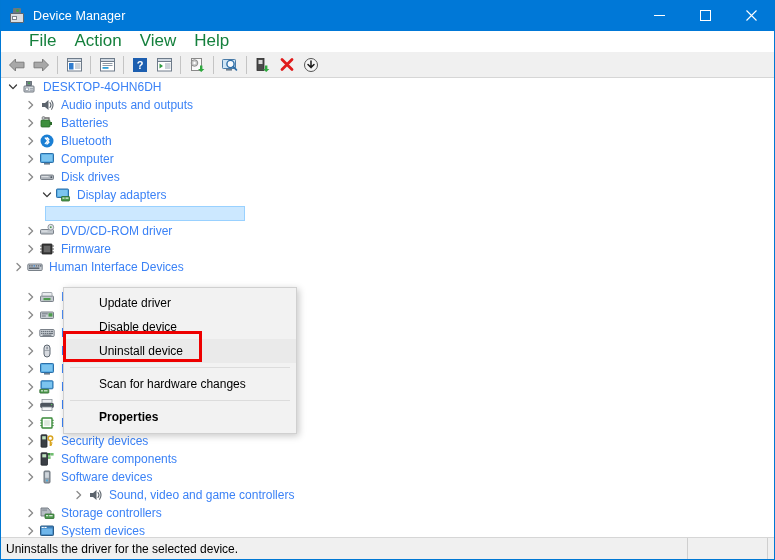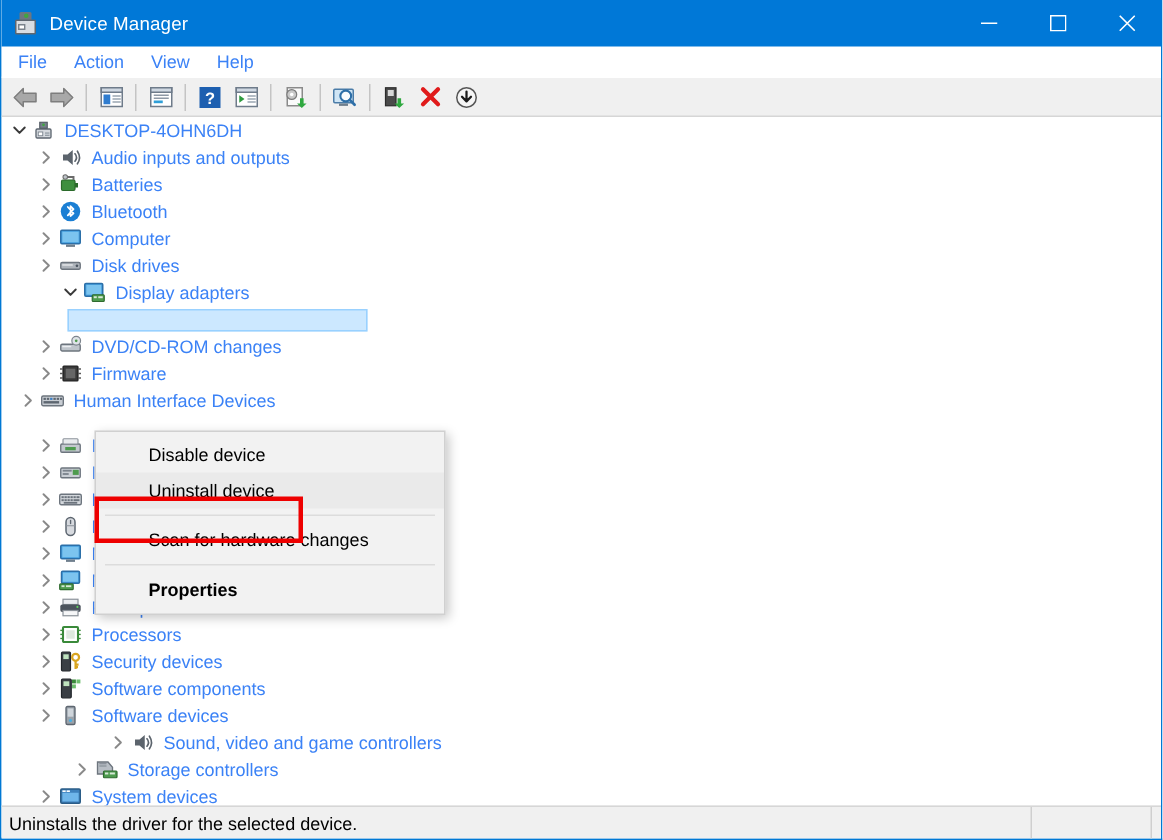--- a/index.html
+++ b/index.html
@@ -75,23 +75,23 @@
     cursor: default;
   }
   .win-btn svg { display: block; }
 
   
   #menubar {
     height: 21px;
     background: #ffffff;
     display: flex;
     align-items: center;
-    padding-left: 2px;
-    font-size: 12px;
-    color: #3b82f6;
+    padding-left: 19px;
+    font-size: 17px;
+    color: #15803d;
     border-bottom: 1px solid #ffffff;
   }
   .menu-item {
     padding: 2px 9px 3px 9px;
     cursor: default;
     white-space: nowrap;
   }
 
   
   #toolbar {
@@ -461,21 +461,21 @@
             <svg width="10" height="10" viewBox="0 0 10 10">
               <path d="M3,1.5 L6.6,5 L3,8.5" stroke="#8a8a8a" stroke-width="1.3" fill="none" stroke-linecap="round" stroke-linejoin="round"></path>
             </svg>
           </span>
           <span class="node-icon"><svg width="16" height="16" viewBox="0 0 16 16">
               <rect x="1.5" y="6.5" width="13" height="4.5" rx="1" fill="#bfc5cb" stroke="#6d757e" stroke-width="0.9"></rect>
               <rect x="2.5" y="7.6" width="6" height="0.9" fill="#eceef1"></rect>
               <circle cx="11.8" cy="4.2" r="2.9" fill="#dfe3e8" stroke="#7d858e" stroke-width="0.8"></circle>
               <circle cx="11.8" cy="4.2" r="0.9" fill="#4e9b4e"></circle>
             </svg></span>
-          <span class="node-label">DVD/CD-ROM changes</span>
+          <span class="node-label">DVD/CD-ROM driver</span>
         </div>
         <div class="tree-row" style="padding-left:22px;">
           <span class="chevron">
             <svg width="10" height="10" viewBox="0 0 10 10">
               <path d="M3,1.5 L6.6,5 L3,8.5" stroke="#8a8a8a" stroke-width="1.3" fill="none" stroke-linecap="round" stroke-linejoin="round"></path>
             </svg>
           </span>
           <span class="node-icon"><svg width="16" height="16" viewBox="0 0 16 16">
               <rect x="3" y="3" width="10" height="10" rx="0.6" fill="#3a3a3a" stroke="#1e1e1e" stroke-width="0.8"></rect>
               <rect x="4.8" y="4.8" width="6.4" height="6.4" fill="#676767"></rect>
@@ -677,21 +677,21 @@
               <path d="M3,1.5 L6.6,5 L3,8.5" stroke="#8a8a8a" stroke-width="1.3" fill="none" stroke-linecap="round" stroke-linejoin="round"></path>
             </svg>
           </span>
           <span class="node-icon"><svg width="16" height="16" viewBox="0 0 16 16">
               <path d="M3,6 L6,6 L9.5,3 L9.5,13 L6,10 L3,10 Z" fill="#5c646d"></path>
               <path d="M11,5.5 Q13,8 11,10.5" stroke="#5c646d" stroke-width="1.1" fill="none" stroke-linecap="round"></path>
               <path d="M12.6,3.8 Q15.4,8 12.6,12.2" stroke="#5c646d" stroke-width="1.1" fill="none" stroke-linecap="round"></path>
             </svg></span>
           <span class="node-label">Sound, video and game controllers</span>
         </div>
-        <div class="tree-row" style="padding-left:22px;margin-left:24px;">
+        <div class="tree-row" style="padding-left:22px;">
           <span class="chevron">
             <svg width="10" height="10" viewBox="0 0 10 10">
               <path d="M3,1.5 L6.6,5 L3,8.5" stroke="#8a8a8a" stroke-width="1.3" fill="none" stroke-linecap="round" stroke-linejoin="round"></path>
             </svg>
           </span>
           <span class="node-icon"><svg width="16" height="16" viewBox="0 0 16 16">
               <path d="M2,3 L9,3 L12,6.5 L12,11 L2,11 Z" fill="#b8bec5" stroke="#6d757e" stroke-width="0.9"></path>
               <path d="M3.2,4.2 L8,4.2 M3.2,5.6 L8,5.6" stroke="#7d858e" stroke-width="0.7"></path>
               <rect x="6" y="9" width="9" height="4.5" rx="0.6" fill="#4e9b4e" stroke="#2f6b2f" stroke-width="0.8"></rect>
               <rect x="7" y="10" width="2.2" height="1.3" fill="#d7e8d7"></rect>
@@ -723,20 +723,21 @@
               <rect x="6.3" y="5" width="3.4" height="8.6" rx="0.7" fill="#3a3f45" stroke="#22262b" stroke-width="0.8"></rect>
               <rect x="7.1" y="1.6" width="1.8" height="3.6" fill="#8d949c"></rect>
               <circle cx="8" cy="1.6" r="1.3" fill="#6d757e"></circle>
               <rect x="7.2" y="6.2" width="1.6" height="1.4" fill="#c9ced4"></rect>
             </svg></span>
           <span class="node-label">Universal Serial Bus controllers</span>
         </div>
       </div>
 
     <div id="ctxmenu">
+      <div class="ctx-item">Update driver</div>
       <div class="ctx-item">Disable device</div>
       <div class="ctx-item highlighted">Uninstall device</div>
       <div class="ctx-sep"></div>
       <div class="ctx-item">Scan for hardware changes</div>
       <div class="ctx-sep"></div>
       <div class="ctx-item bold">Properties</div>
     </div>
 
     <div id="red-box"></div>
   </div>

